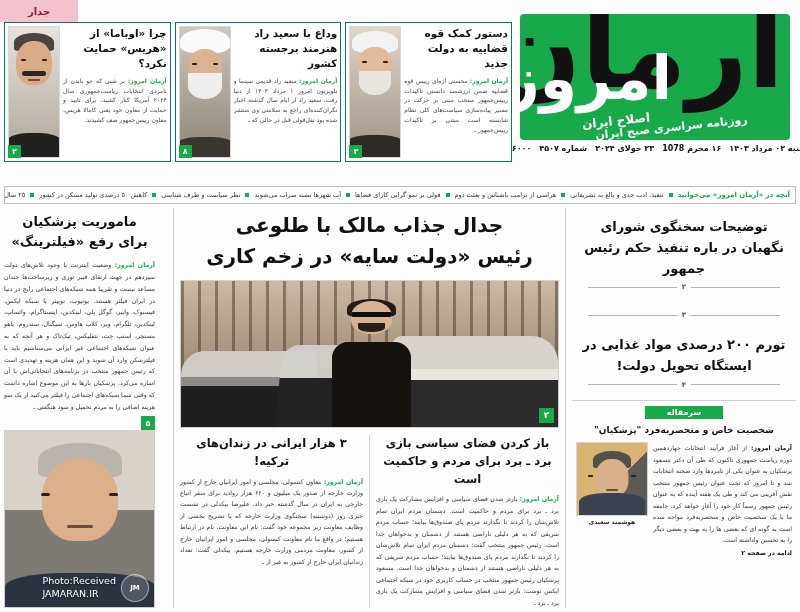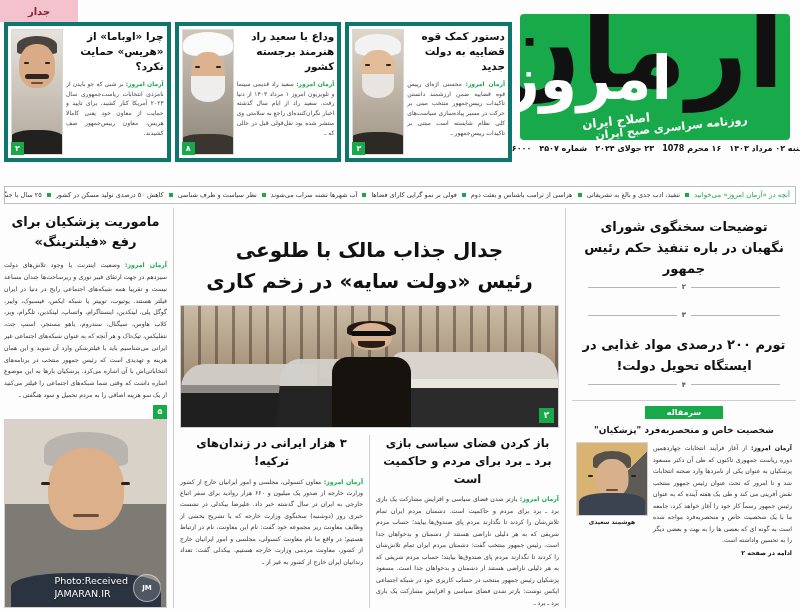--- a/index.html
+++ b/index.html
@@ -81,21 +81,21 @@
   }
 
   
   .topstrip {
     position: absolute; top: 22px; right: 288px;
     left: 4px; height: 140px;
     display: flex; flex-direction: row; gap: 4px;
   }
   .topbox {
     flex: 1 1 0;
-    border: 4px solid #0f766e;
+    border: 1px solid #0f766e;
     background: #fff;
     display: flex; flex-direction: row;
     padding: 3px;
     gap: 3px;
     position: relative;
     overflow: hidden;
   }
   .tb-text { flex: 1 1 auto; overflow: hidden; }
   .tb-title {
     font-size: 10.5px; font-weight: bold; color: #111;
@@ -162,36 +162,36 @@
     position: absolute; top: 186px; right: 4px; left: 4px;
     height: 18px;
     border: 1px solid #bdbdbd;
     background: #fff;
     display: flex; align-items: center;
     padding: 0 5px;
     gap: 5px;
     font-size: 6.5px; color: #333;
     overflow: hidden; white-space: nowrap;
   }
-  .indexbar .lead { color: #18a94b; font-weight: normal; font-size: 7px; }
+  .indexbar .lead { color: #18a94b; font-weight: bold; font-size: 7px; }
   .indexbar .sq {
     display: inline-block; width: 4px; height: 4px;
     background: #18a94b; flex: 0 0 auto;
   }
   .indexbar .it { flex: 0 0 auto; }
 
   
   .cols {
     position: absolute; top: 208px; right: 4px; left: 4px; bottom: 4px;
     display: flex; flex-direction: row; gap: 6px;
   }
   .col-right { width: 224px; flex: 0 0 224px; display: flex; flex-direction: column; }
   .col-mid   { flex: 1 1 auto; display: flex; flex-direction: column; }
   .col-left  { width: 170px; flex: 0 0 170px; display: flex; flex-direction: column;
-               border-right: 1px solid #cfcfcf; padding-right: 6px; }
+               border-right: 1px solid #cfcfcf; padding-right: 18px; }
 
   .vsep { width: 1px; background: #cfcfcf; flex: 0 0 1px; }
 
   
   .rh-item { padding: 9px 6px 7px; }
   .rh-title {
     font-size: 13px; font-weight: bold; color: #111;
     line-height: 1.6; text-align: center;
   }
   .rh-rule {
@@ -224,21 +224,21 @@
     flex: 1 1 auto;
     font-size: 6.2px; line-height: 1.85; color: #333;
     text-align: justify;
   }
   .ed-body b { color: #111; }
   .ed-more { font-size: 6.2px; color: #111; font-weight: bold; margin-top: 3px; }
 
   
   .main-head {
     font-size: 20px; font-weight: bold; color: #111;
-    text-align: center; line-height: 1.55; padding: 2px 4px 8px; margin-top: 25px;
+    text-align: center; line-height: 1.55; padding: 2px 4px 8px;
   }
   .main-photo {
     position: relative; height: 158px;
     border: 1px solid #d0d0d0; overflow: hidden;
     background: linear-gradient(180deg,#b9a893 0%,#8c7a65 55%,#5d5246 100%);
   }
   .mp-badge {
     position: absolute; bottom: 4px; right: 4px;
     width: 15px; height: 15px; background: #18a94b; color:#fff;
     font-size: 9px; font-weight: bold;

